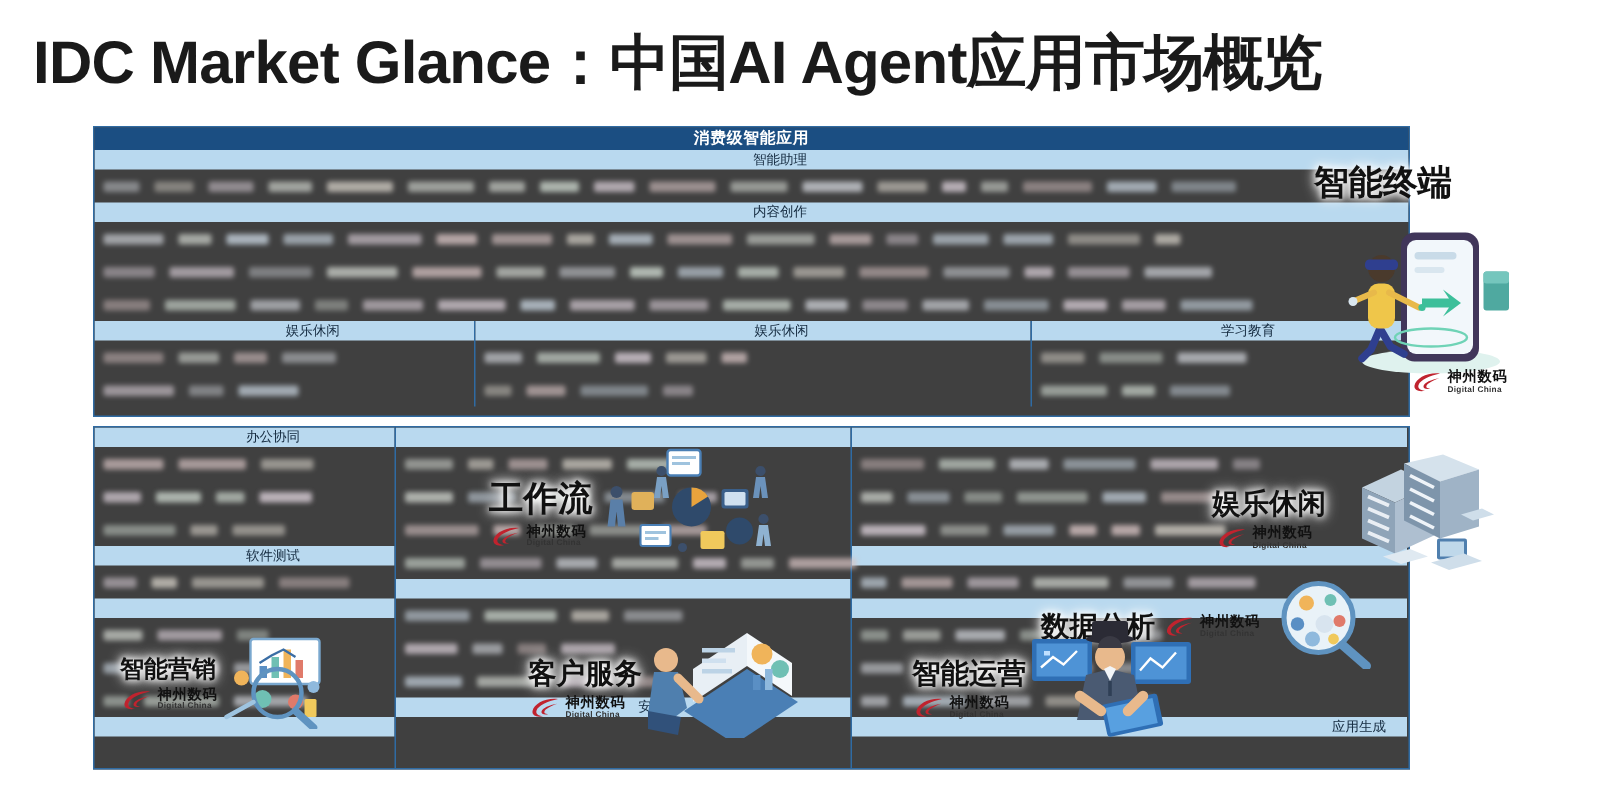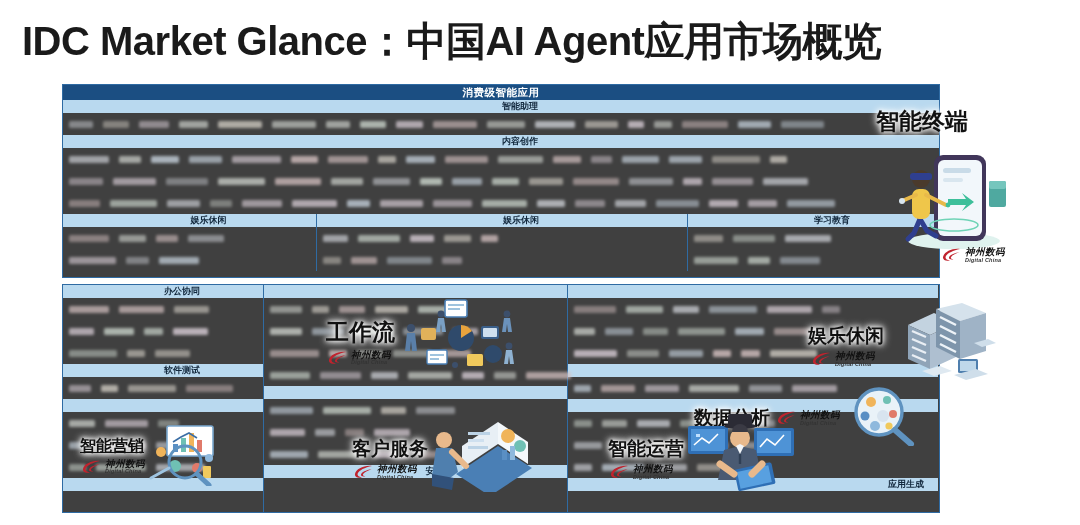--- a/index.html
+++ b/index.html
@@ -31,21 +31,21 @@
 
   
   .bar-main{
     background:#1b4e82;color:#ffffff;
     font-size:10.5px;font-weight:bold;
     text-align:center;line-height:15px;height:15px;
     letter-spacing:0.5px;
   }
   .bar-sub{
     background:#b9d9ef;color:#12283d;
-    font-size:9px;font-weight:bold;
+    font-size:9px;font-weight:normal;
     line-height:13px;height:13px;
     text-align:center;
     box-sizing:border-box;
     padding-left:38px;
   }
   .bar-sub.blank{color:transparent;}
 
   
   .logo-row{
     height:22px;width:100%;
@@ -81,29 +81,29 @@
     position:absolute;
     display:flex;align-items:center;
     pointer-events:none;
   }
   .ov-text{
     font-size:19px;font-weight:bold;color:#111111;
     white-space:nowrap;
     text-shadow:0 0 4px #fff,0 0 7px #fff,0 0 10px #fff;
   }
   .ov-text.big{font-size:23px;}
-  .ov-text.small{font-size:16px;text-decoration:underline;}
+  .ov-text.small{font-size:16px;}
 
   
   .dc-logo{display:flex;align-items:center;gap:3px;}
   .dc-mark{
     width:20px;height:14px;position:relative;flex:0 0 auto;
   }
   .dc-mark svg{display:block;}
-  .dc-words{line-height:1;font-style:italic;}
+  .dc-words{line-height:1;}
   .dc-cn{
     font-size:9.5px;font-weight:bold;color:#111;
     letter-spacing:.5px;display:block;
   }
   .dc-en{
     font-size:5.5px;font-weight:bold;color:#333;
     letter-spacing:.2px;display:block;margin-top:1px;
   }
 
   .ov-stack{display:flex;flex-direction:column;align-items:flex-start;gap:2px;}

